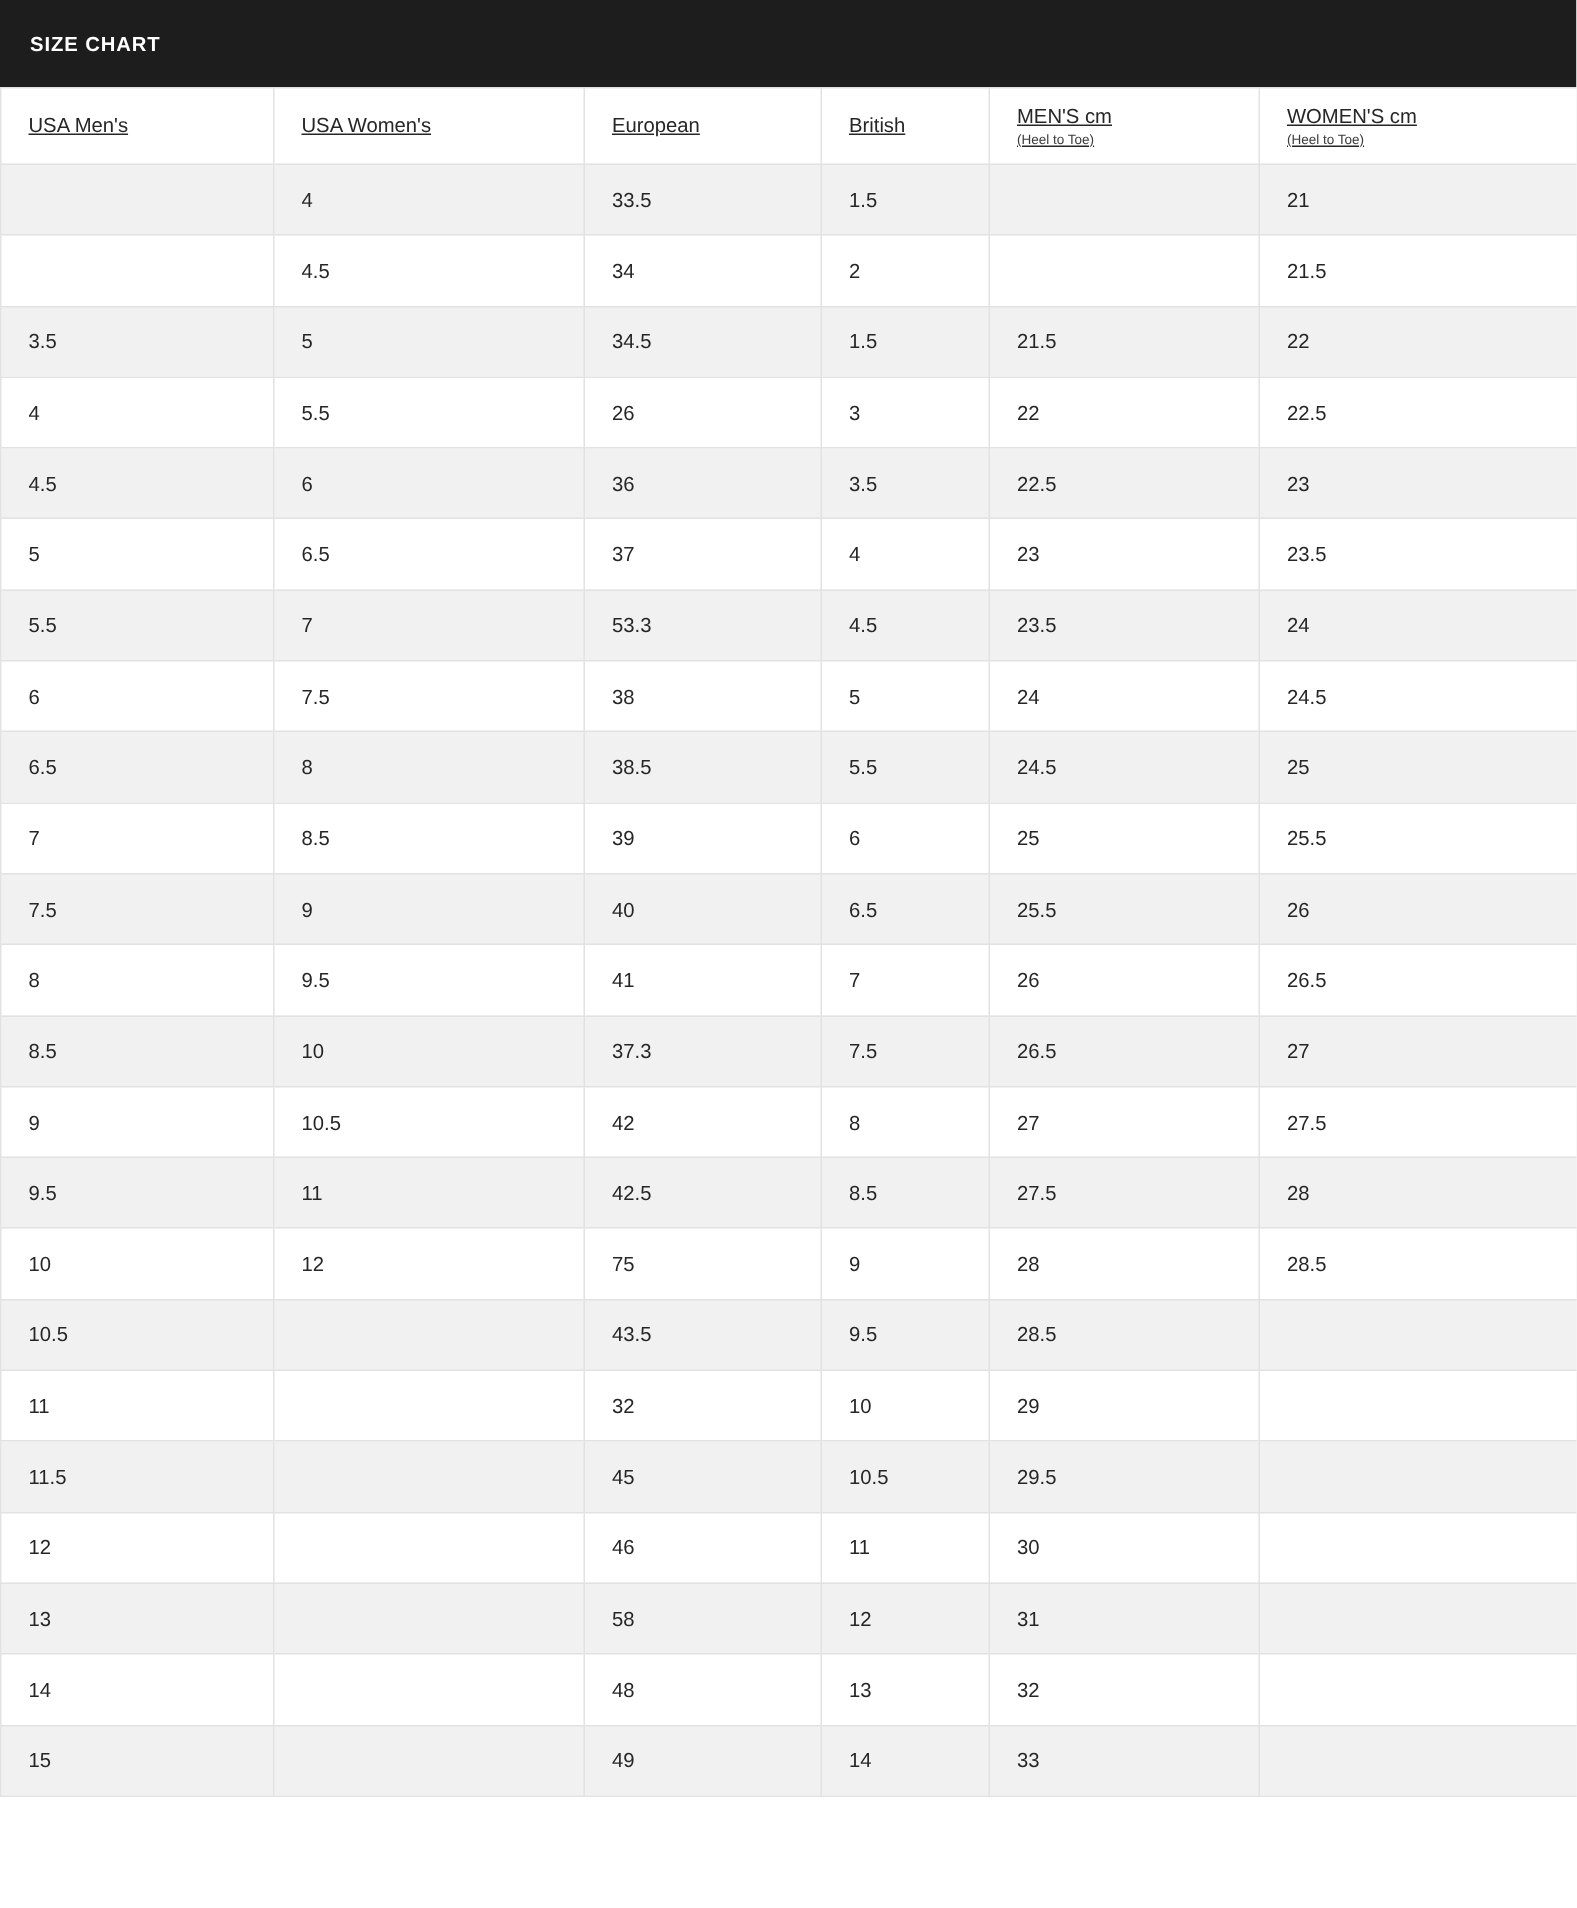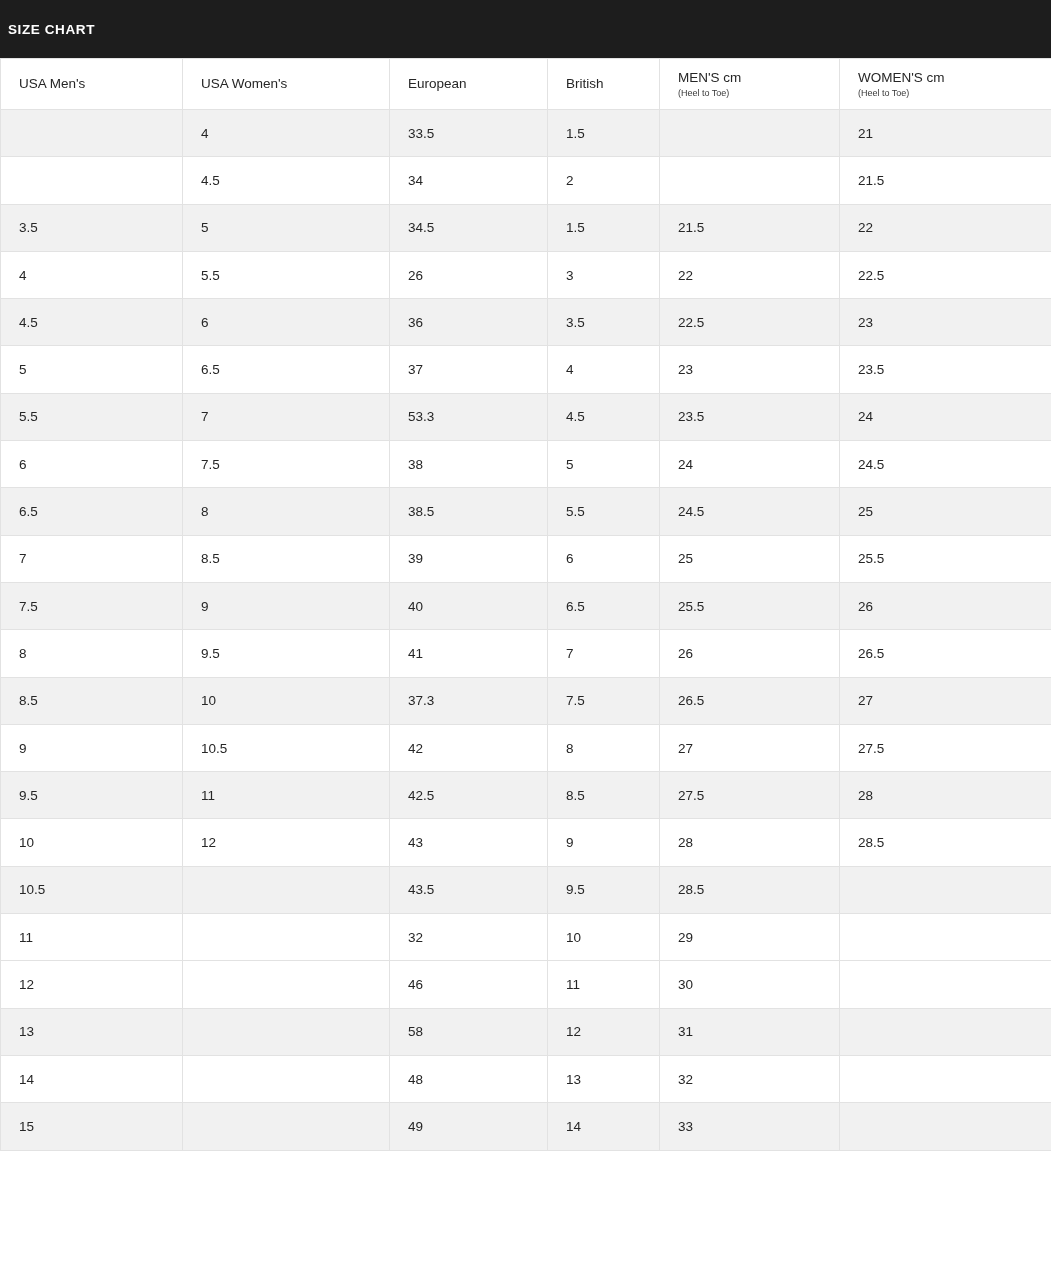--- a/index.html
+++ b/index.html
@@ -16,21 +16,21 @@
   .page {
     width: 1051px;
     position: relative;
   }
   .chart-header {
     background: #1d1d1d;
     color: #ffffff;
     height: 58px;
     display: flex;
     align-items: center;
-    padding: 0 8px;
+    padding: 0 20px;
   }
   .chart-header-title {
     font-size: 13.5px;
     font-weight: bold;
     letter-spacing: 0.6px;
     text-transform: uppercase;
   }
   table.size-table {
     border-collapse: collapse;
     width: 1051px;
@@ -51,20 +51,21 @@
     padding: 0 0 0 18px;
     font-size: 13.5px;
     font-weight: normal;
     color: #262626;
   }
   table.size-table thead th {
     height: 51px;
     background: #ffffff;
     font-size: 13.5px;
     line-height: 1.15;
+    text-decoration: underline;
   }
   table.size-table thead th .hdr-main {
     display: block;
   }
   table.size-table thead th .hdr-sub {
     display: block;
     font-size: 9px;
     color: #3a3a3a;
     margin-top: 2px;
   }
@@ -240,41 +241,49 @@
           <td>9.5</td>
           <td>11</td>
           <td>42.5</td>
           <td>8.5</td>
           <td>27.5</td>
           <td>28</td>
         </tr>
         <tr class="plain">
           <td>10</td>
           <td>12</td>
-          <td>43</td>
+          <td>75</td>
           <td>9</td>
           <td>28</td>
           <td>28.5</td>
         </tr>
         <tr class="alt">
           <td>10.5</td>
           <td class="empty"></td>
           <td>43.5</td>
           <td>9.5</td>
           <td>28.5</td>
           <td class="empty"></td>
         </tr>
         <tr class="plain">
           <td>11</td>
           <td class="empty"></td>
           <td>32</td>
           <td>10</td>
           <td>29</td>
           <td class="empty"></td>
         </tr>
+        <tr class="alt">
+          <td>11.5</td>
+          <td class="empty"></td>
+          <td>45</td>
+          <td>10.5</td>
+          <td>29.5</td>
+          <td class="empty"></td>
+        </tr>
         <tr class="plain">
           <td>12</td>
           <td class="empty"></td>
           <td>46</td>
           <td>11</td>
           <td>30</td>
           <td class="empty"></td>
         </tr>
         <tr class="alt">
           <td>13</td>

